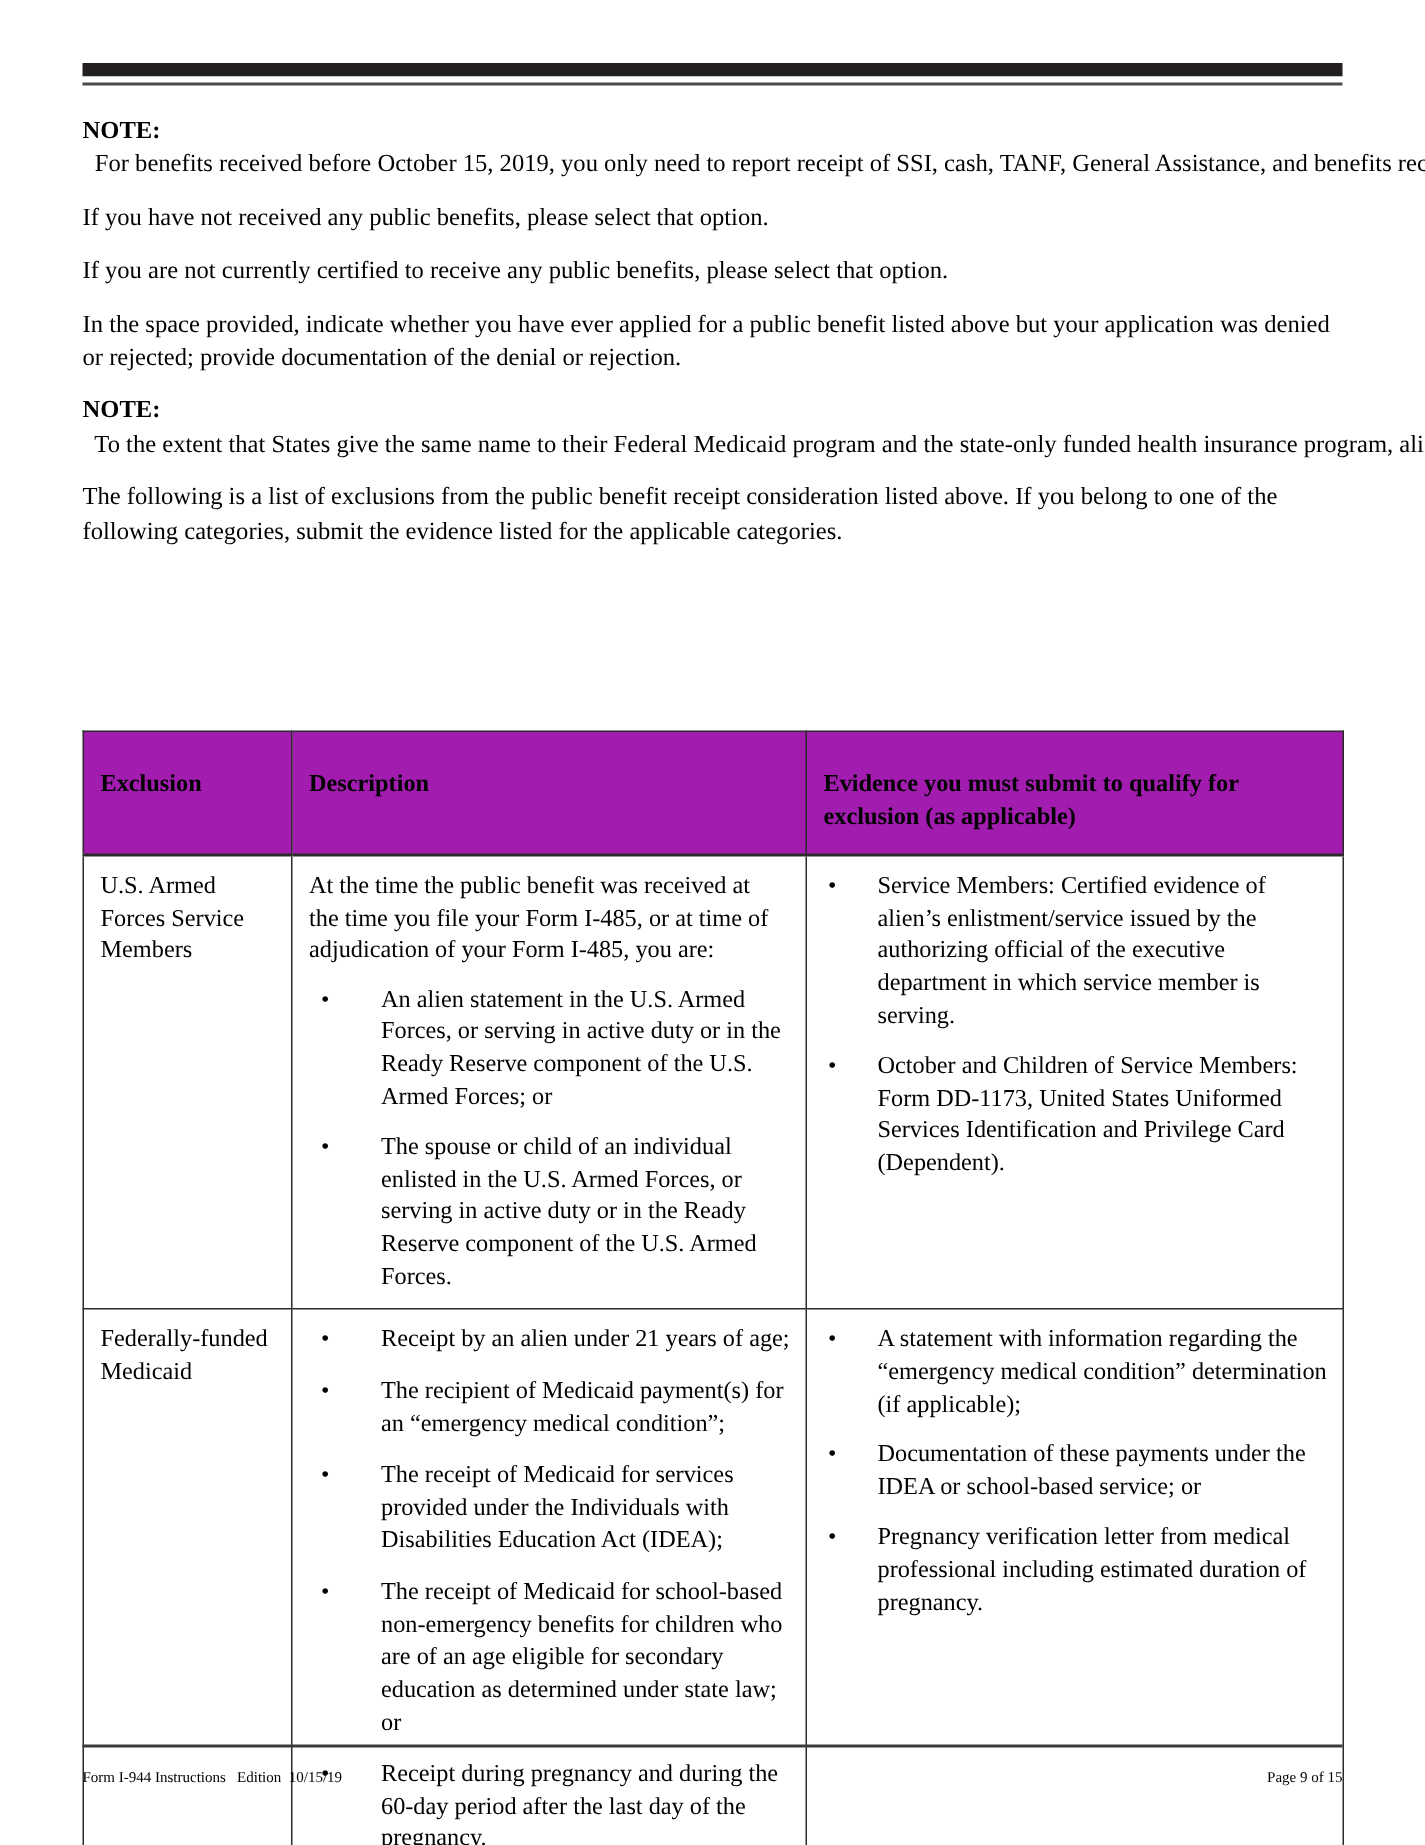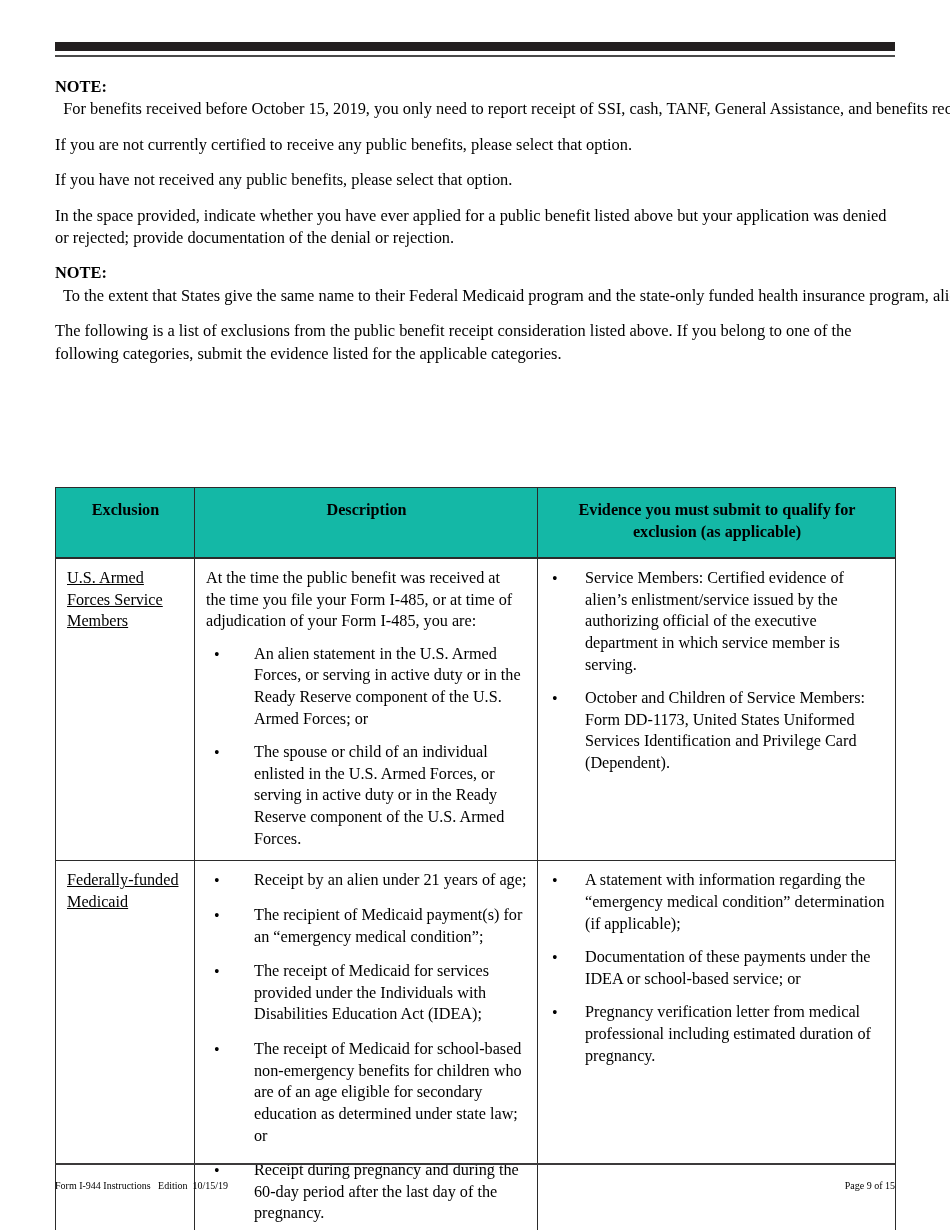--- a/index.html
+++ b/index.html
@@ -70,36 +70,35 @@
   }
   table.excl th,
   table.excl td {
     border: 1.6px solid #2b2b2b;
     vertical-align: top;
     padding: 9px 10px 10px 11px;
     font-size: 16.2px;
     line-height: 1.33;
   }
   table.excl th {
-    background: #14b8a6;
+    background: #a21caf;
     font-weight: bold;
-    text-align: center;
-    padding-top: 12px;
+    text-align: left;
+    padding-top: 24px;
     padding-bottom: 14px;
   }
   col.c1 { width: 139px; }
   col.c2 { width: 343px; }
   col.c3 { width: 358px; }
 
   .cell-intro {
     margin: 0 12px 11px 0;
   }
   .cell-title {
     margin: 0;
-    text-decoration: underline;
   }
   ul.bl {
     list-style: none;
     margin: 0;
     padding: 0;
   }
   ul.bl li {
     position: relative;
     padding-left: 48px;
     margin-bottom: 12px;
@@ -149,23 +148,23 @@
   <div class="rule-stack">
     <div class="rule-thick"></div>
     <div class="rule-gap"></div>
     <div class="rule-thin"></div>
   </div>
 
   <div class="content">
 
     <p class="para"><span class="note-label">NOTE:</span><span class="sp">  For benefits received before October 15, 2019, you only need to report receipt of SSI, cash, TANF, General Assistance, and benefits received for long-term institutionalization.  You do not need to report receipt of SNAP, Medicaid (other than Medicaid benefits used to fund long-term institutionalization), Section 8 Housing Assistance under the Housing Choice Voucher Program, Section 8 Project-Based Rental Assistance (including Moderate Rehabilitation), and Public Housing under the Housing Act of 1937, 42 U.S.C. 1437 et seq. if received before October 15, 2019.  These benefits were excluded from consideration for public charge inadmissibility purposes under the guidance in place before October 15, 2019, and therefore will not be considered if received only before October 15, 2019.</span></p>
 
+    <p class="para"><span>If you have not received any public benefits, please select that option.</span></p>
+
     <p class="para"><span>If you are not currently certified to receive any public benefits, please select that option.</span></p>
-
-    <p class="para"><span>If you have not received any public benefits, please select that option.</span></p>
 
     <p class="para"><span>In the space provided, indicate whether you have ever applied for a public benefit listed above but your application was denied or rejected; provide documentation of the denial or rejection.</span></p>
 
 
     <p class="para"><span class="note-label">NOTE:</span><span class="sp">  To the extent that States give the same name to their Federal Medicaid program and the state-only funded health insurance program, aliens will not be required to report the receipt of the state-only funded health insurance.</span></p>
 
     <p class="para"><span>The following is a list of exclusions from the public benefit receipt consideration listed above.  If you belong to one of the following categories, submit the evidence listed for the applicable categories.</span></p>
 
   </div>
 

